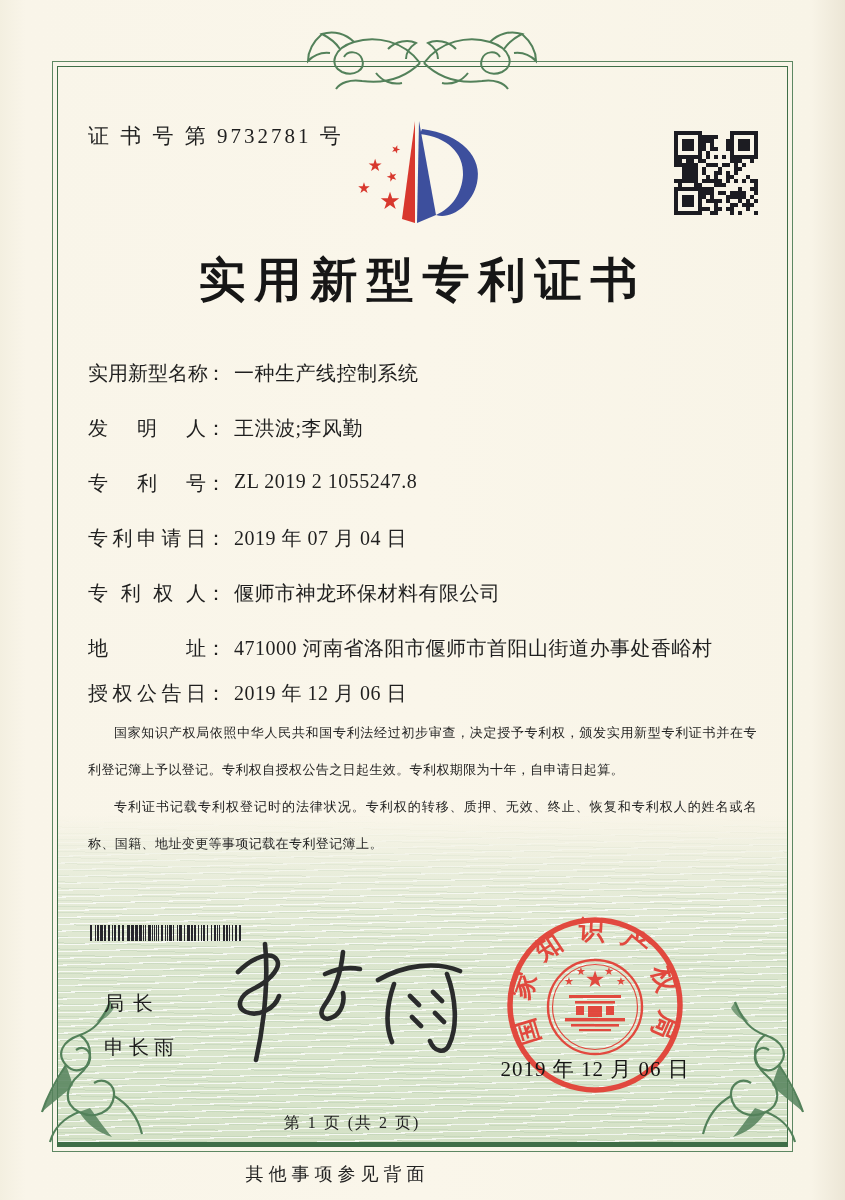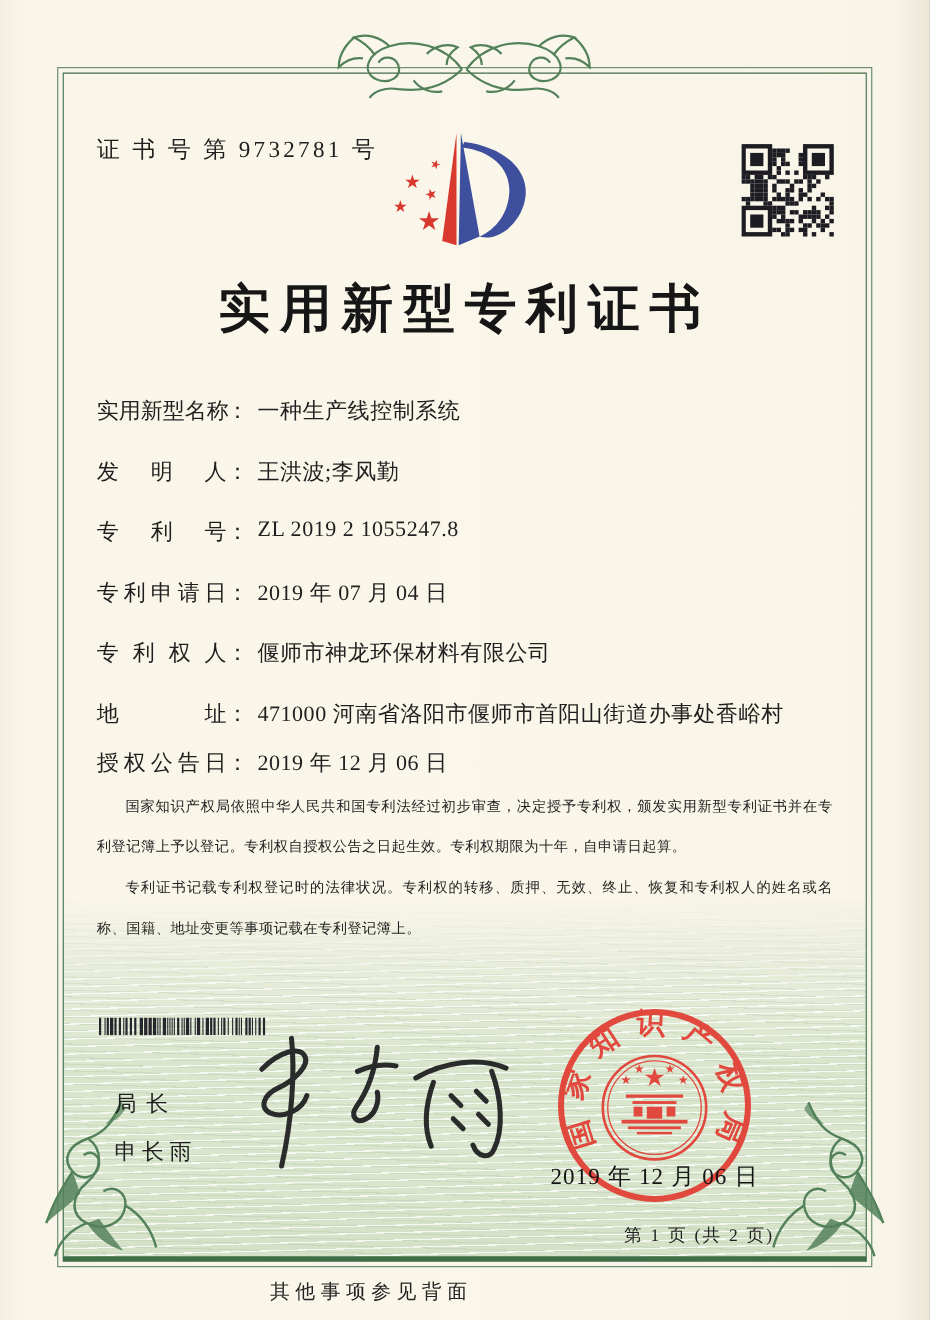--- a/index.html
+++ b/index.html
@@ -34,21 +34,21 @@
         text-align:justify;z-index:3;}
   .paras p{margin:0;text-indent:2em;letter-spacing:.4px;}
   .barcode{position:absolute;left:90px;top:925px;z-index:3;}
   .director{position:absolute;left:104px;top:990px;font-size:20px;z-index:3;}
   .director .name{margin-top:17px;letter-spacing:5px;}
   .director .dtitle{letter-spacing:9px;}
   .signature{position:absolute;left:212px;top:938px;z-index:4;}
   .seal{position:absolute;left:505px;top:915px;z-index:4;opacity:.92;}
   .seal-date{position:absolute;left:500px;top:1055px;width:190px;text-align:center;
         font-size:21px;letter-spacing:1px;color:#141414;z-index:5;}
-  .page-info{position:absolute;left:0;top:1113px;width:704px;text-align:right;font-size:16px;
+  .page-info{position:absolute;left:0;top:1113px;width:704px;text-align:center;font-size:16px;
         letter-spacing:2px;z-index:3;}
   .footer-note{position:absolute;left:0;top:1162px;width:675px;text-align:center;font-size:18px;
         letter-spacing:5px;color:#222;z-index:3;}
 </style>
 </head>
 <body>
 
 <div class="page">
 
   <div class="guilloche">

